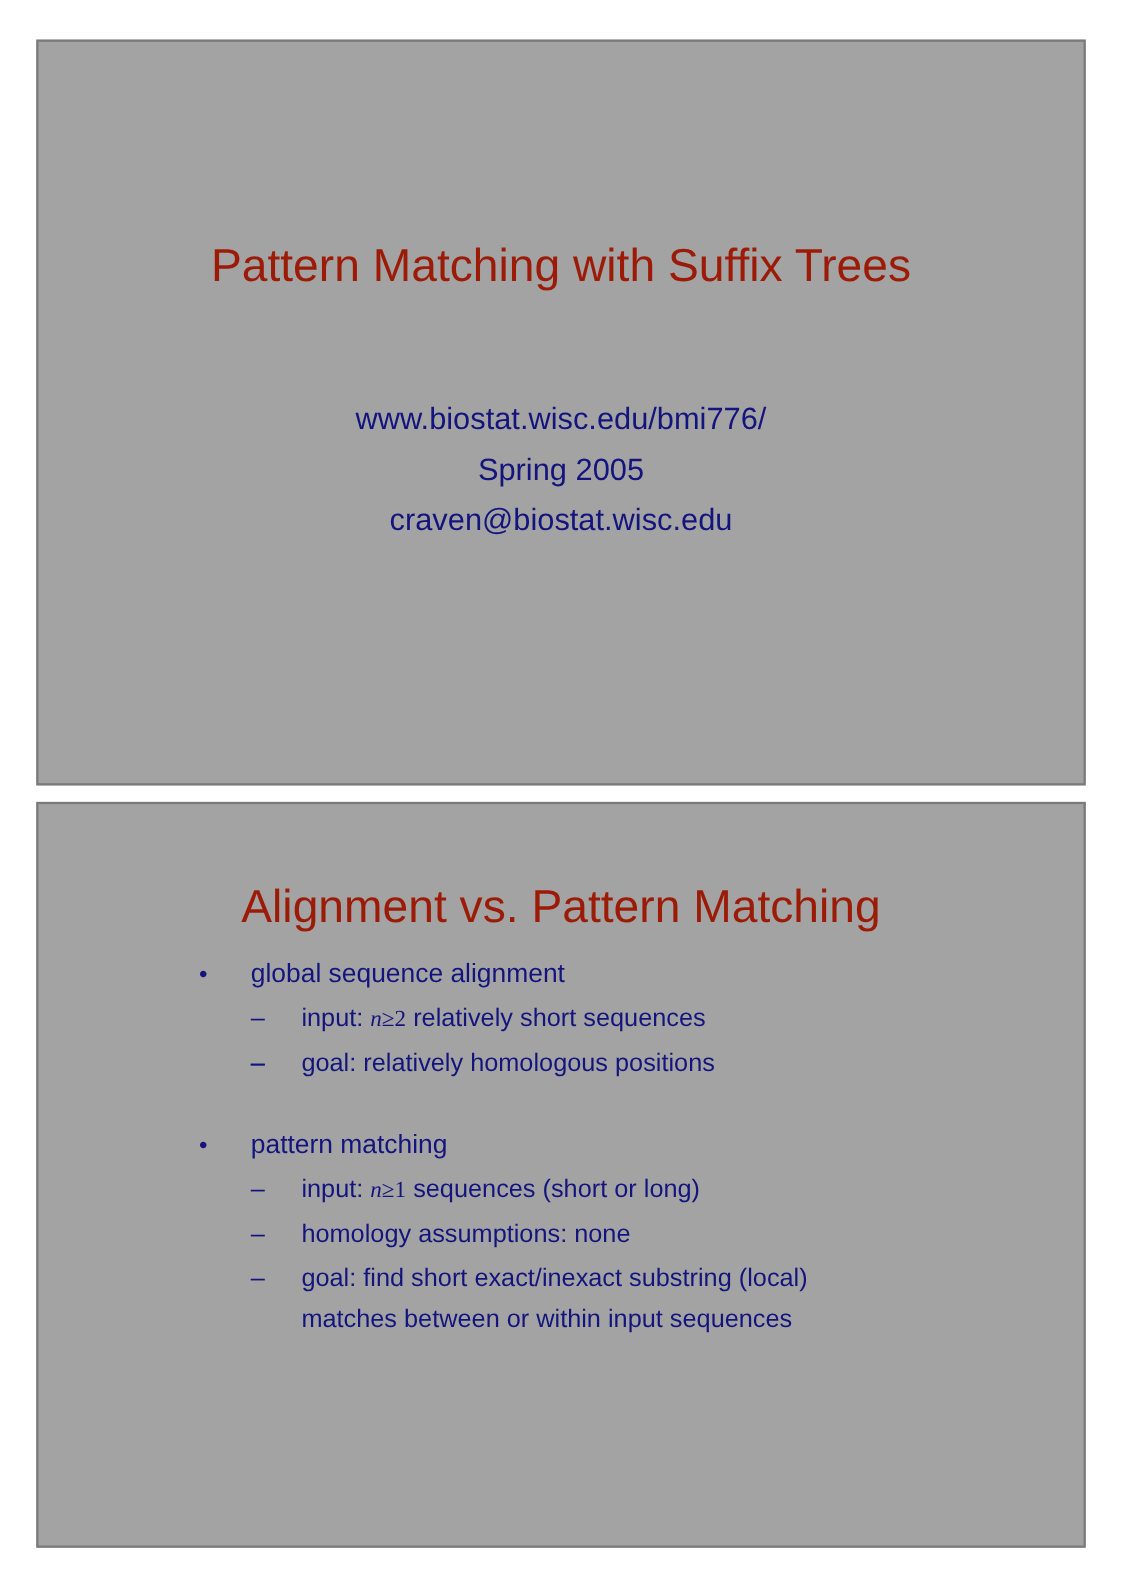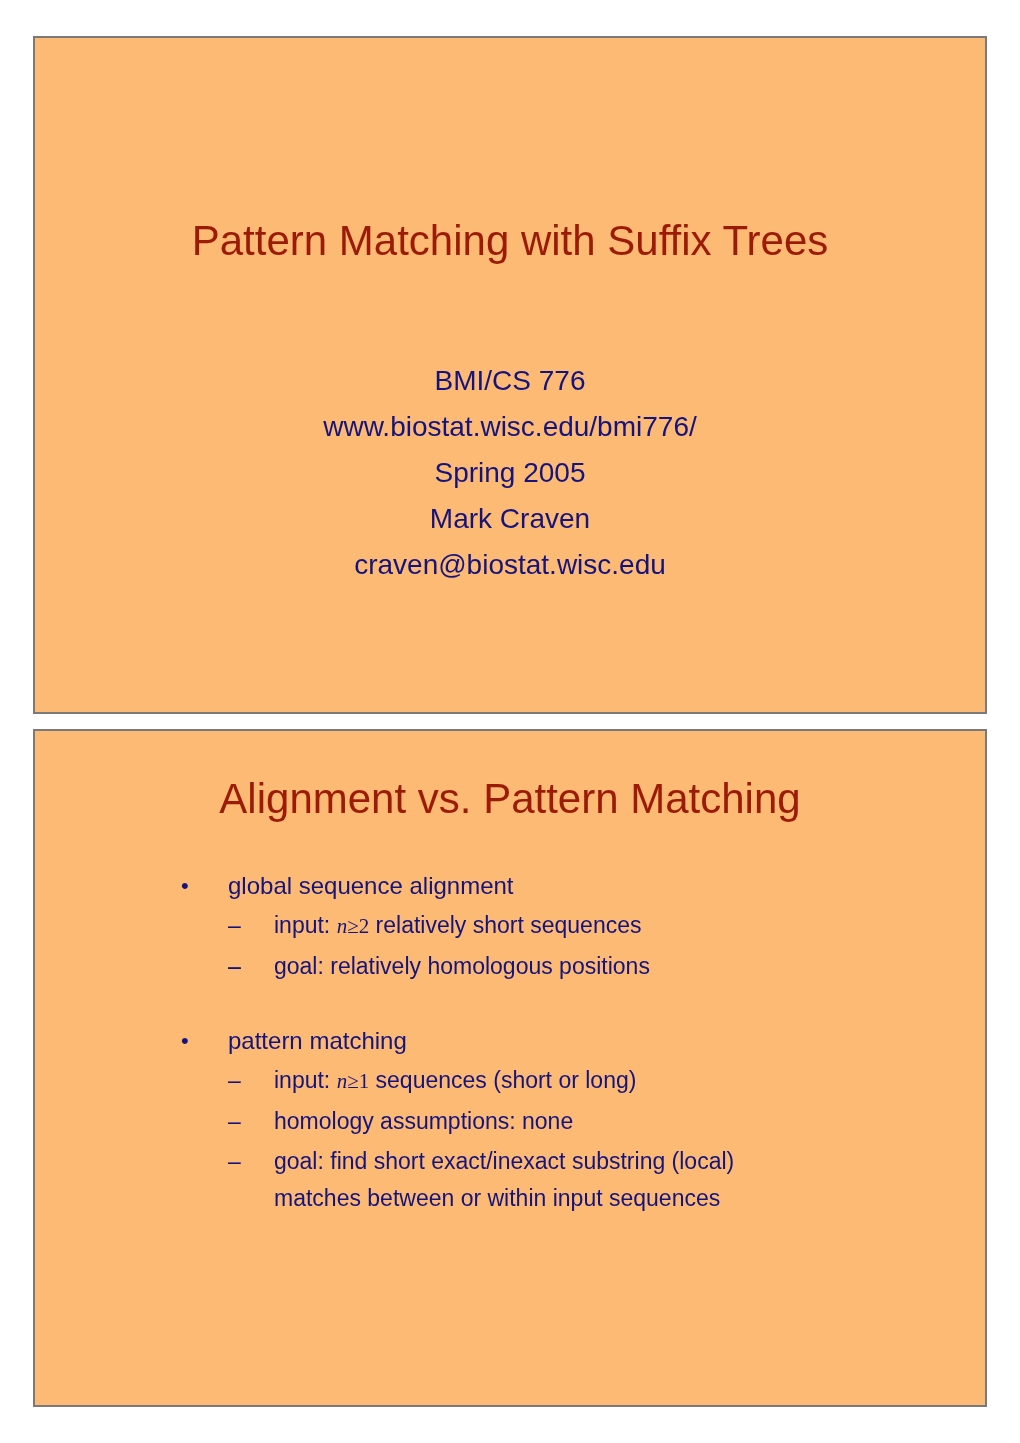--- a/index.html
+++ b/index.html
@@ -21,21 +21,21 @@
     left: 0;
     top: 0;
     width: 1020px;
     height: 1443px;
     background: #ffffff;
   }
 
   
   .slide {
     position: absolute;
-    background: #fdba74;
+    background: #a3a3a3;
     border: 2px solid #7a7a7a;
     box-sizing: border-box;
     overflow: hidden;
   }
   #slide-1 {
     left: 33px;
     top: 36px;
     width: 954px;
     height: 678px;
   }
@@ -60,21 +60,21 @@
   }
   #slide-1 .slide-title {
     left: 0;
     right: 0;
     top: 178px;
     text-align: center;
   }
   #slide-2 .slide-title {
     left: 0;
     right: 0;
-    top: 43px;
+    top: 68px;
     text-align: center;
   }
 
   
   .subtitle-block {
     position: absolute;
     left: 0;
     right: 0;
     top: 320px;
     text-align: center;
@@ -157,24 +157,22 @@
 </head>
 <body>
 
 <div class="page">
 
   <div class="slide" id="slide-1">
 
     <h1 class="slide-title">Pattern Matching with Suffix Trees</h1>
 
     <div class="subtitle-block">
-      <div class="subtitle-line">BMI/CS 776</div>
       <div class="subtitle-line">www.biostat.wisc.edu/bmi776/</div>
       <div class="subtitle-line">Spring 2005</div>
-      <div class="subtitle-line">Mark Craven</div>
       <div class="subtitle-line">craven@biostat.wisc.edu</div>
     </div>
 
   </div>
 
   <div class="slide" id="slide-2">
 
     <h1 class="slide-title">Alignment vs. Pattern Matching</h1>
 
     <div class="body-block">

